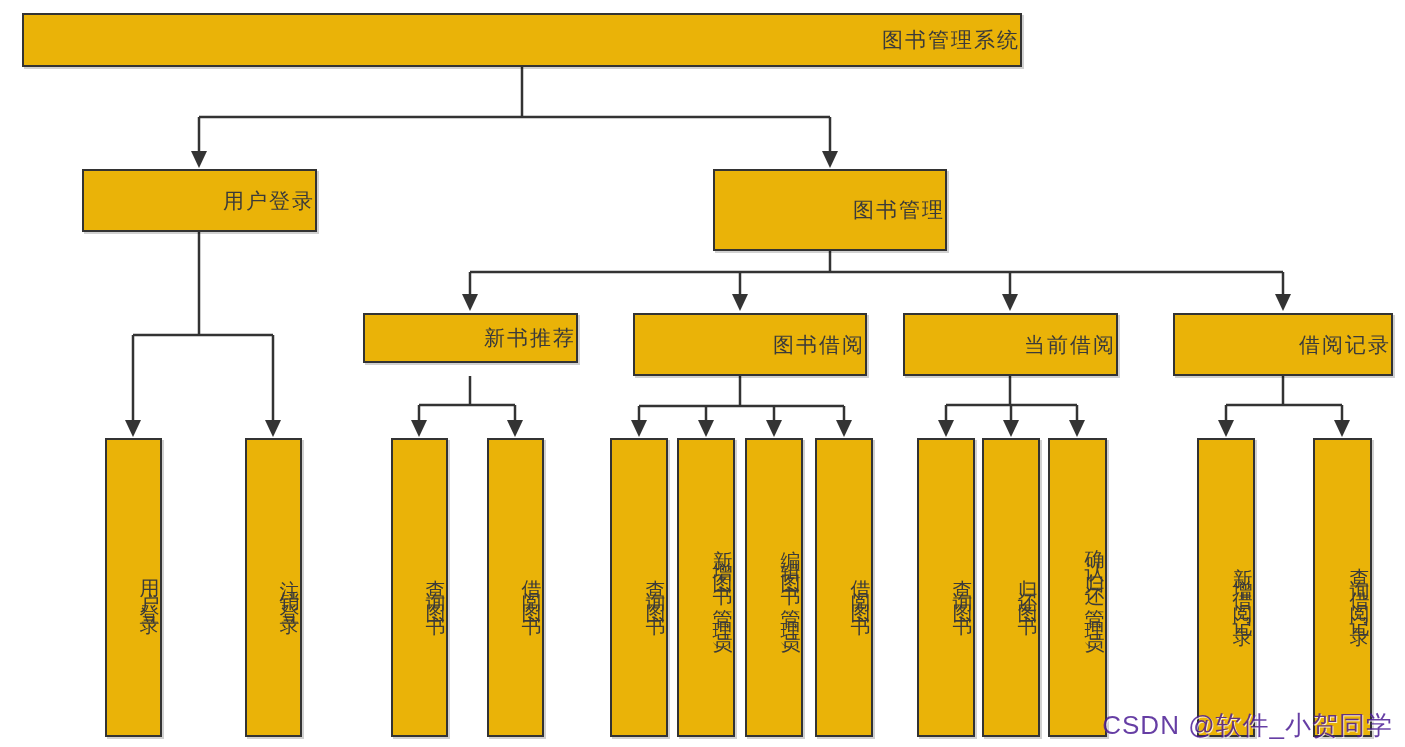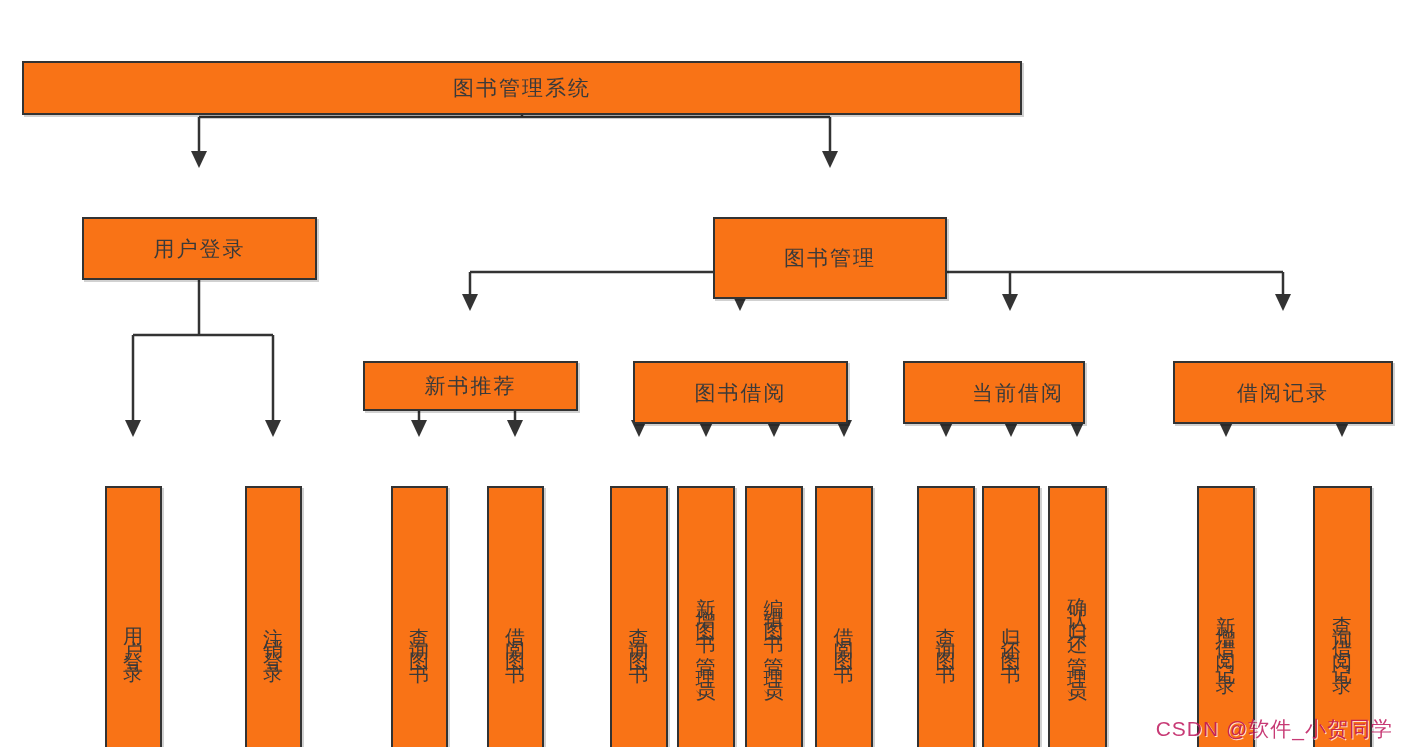--- a/index.html
+++ b/index.html
@@ -15,45 +15,44 @@
   #connectors {
     position: absolute;
     left: 0; top: 0;
     width: 1405px; height: 747px;
     pointer-events: none;
   }
   .node {
     position: absolute;
     box-sizing: border-box;
     border: 2.5px solid #333333;
-    background: #f97316;
+    background: #eab308;
     display: flex;
     align-items: center;
-    justify-content: center;
+    justify-content: flex-end;
     box-shadow: 2px 2px 0 rgba(0,0,0,0.18);
-    margin-top: 48px;
   }
   .node.root-box  { font-size: 21px; letter-spacing: 2px; }
   .node.h-box     { font-size: 21px; letter-spacing: 2px; }
   .node.leaf-box  { }
   .leaf-box .vtext {
     writing-mode: vertical-rl;
     text-orientation: mixed;
     font-size: 20px;
     line-height: 1;
     letter-spacing: 12px;
     white-space: nowrap;
   }
   #watermark {
     position: absolute;
     right: 12px;
     bottom: 4px;
-    font-size: 21px;
+    font-size: 26px;
     letter-spacing: 1px;
-    color: #be185d;
+    color: #4c1d95;
     opacity: 0.85;
     text-shadow: 1px 1px 0 rgba(255,255,255,0.9);
   }
 </style>
 </head>
 <body>
 
 <div id="canvas">
 
   <svg id="connectors" viewBox="0 0 1405 747" xmlns="http://www.w3.org/2000/svg">
@@ -129,24 +128,24 @@
   <div class="node h-box" style="left:82px; top:169px; width:235px; height:63px;">
     <span>用户登录</span>
   </div>
   <div class="node h-box" style="left:713px; top:169px; width:234px; height:82px;">
     <span>图书管理</span>
   </div>
 
   <div class="node h-box" style="left:363px; top:313px; width:215px; height:50px;">
     <span>新书推荐</span>
   </div>
-  <div class="node h-box" style="left:633px; top:313px; width:215px; height:63px;">
+  <div class="node h-box" style="left:633px; top:313px; width:234px; height:63px;">
     <span>图书借阅</span>
   </div>
-  <div class="node h-box" style="left:903px; top:313px; width:182px; height:63px;padding-left:48px;">
+  <div class="node h-box" style="left:903px; top:313px; width:215px; height:63px;padding-left:48px;">
     <span>当前借阅</span>
   </div>
   <div class="node h-box" style="left:1173px; top:313px; width:220px; height:63px;">
     <span>借阅记录</span>
   </div>
 
   <div class="node leaf-box" style="left:105px; top:438px; width:57px; height:299px;">
     <span class="vtext">用户登录</span>
   </div>
   <div class="node leaf-box" style="left:245px; top:438px; width:57px; height:299px;">

